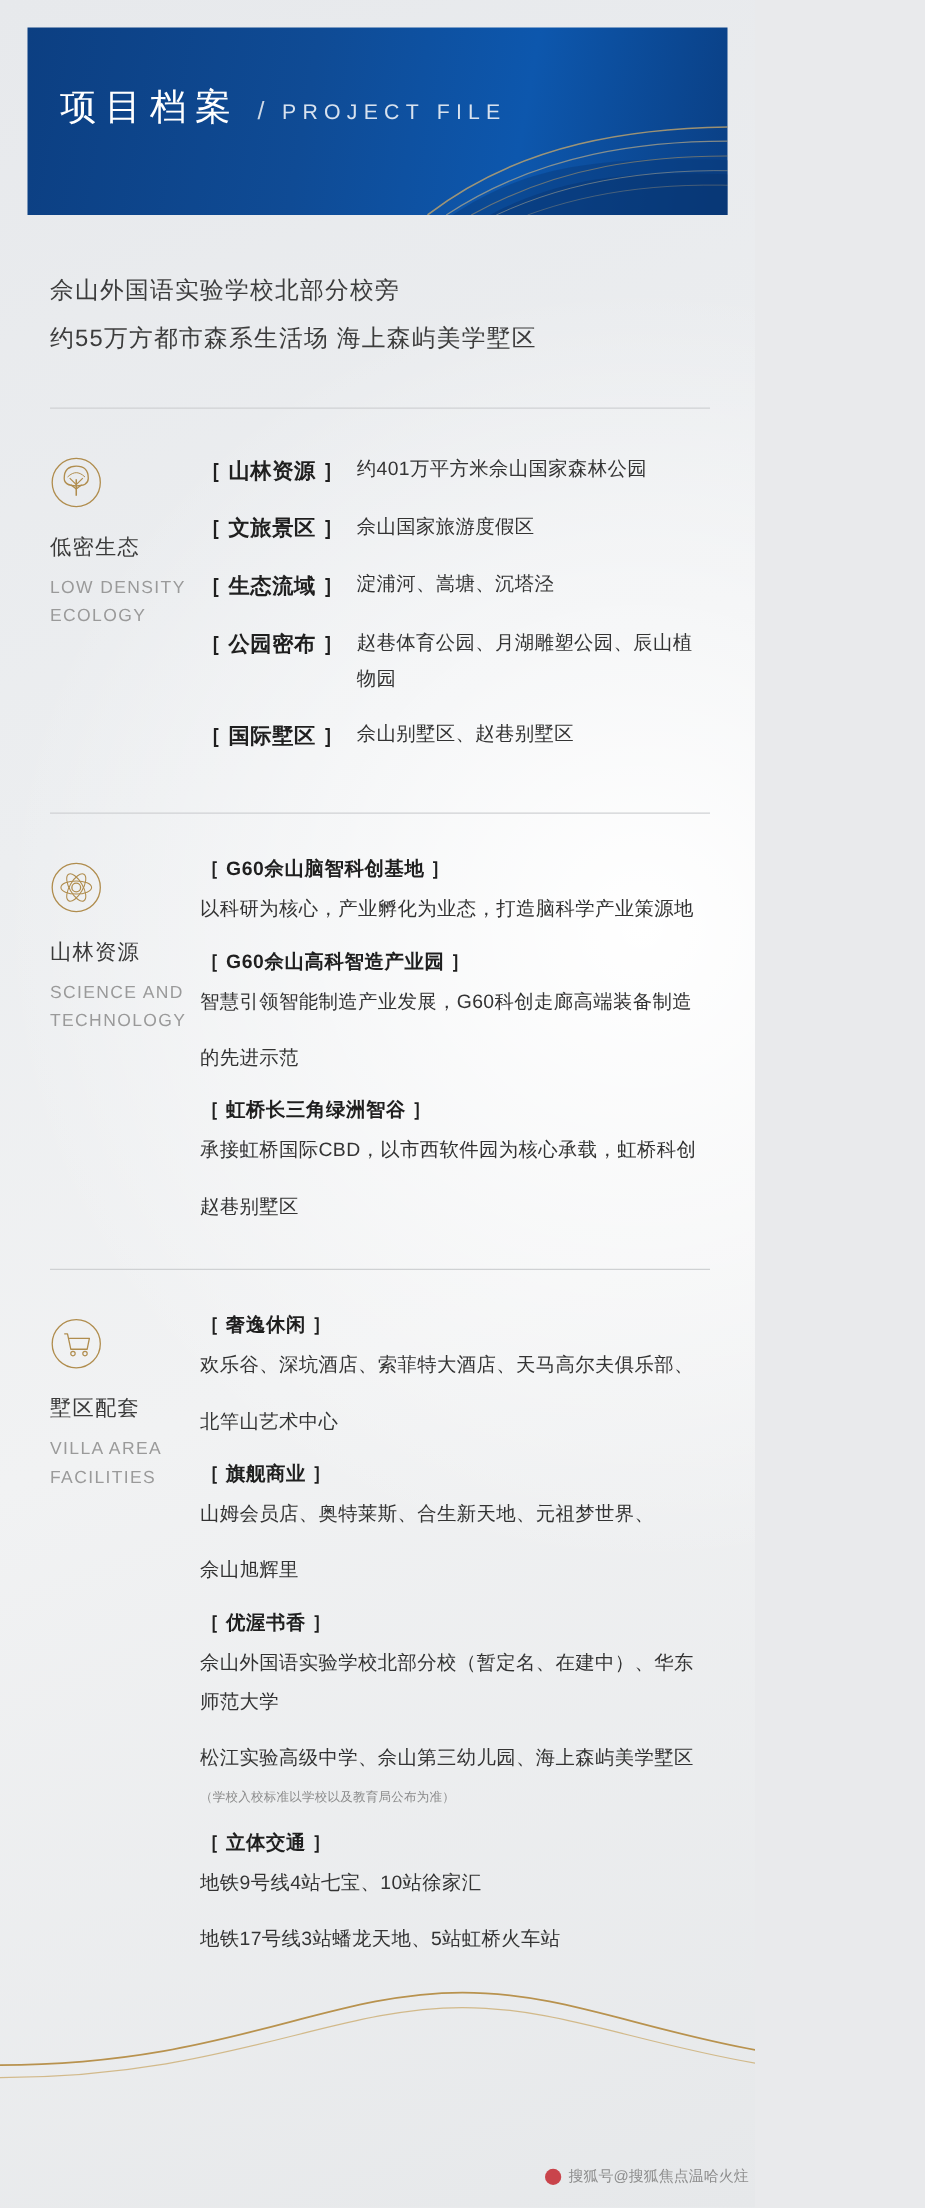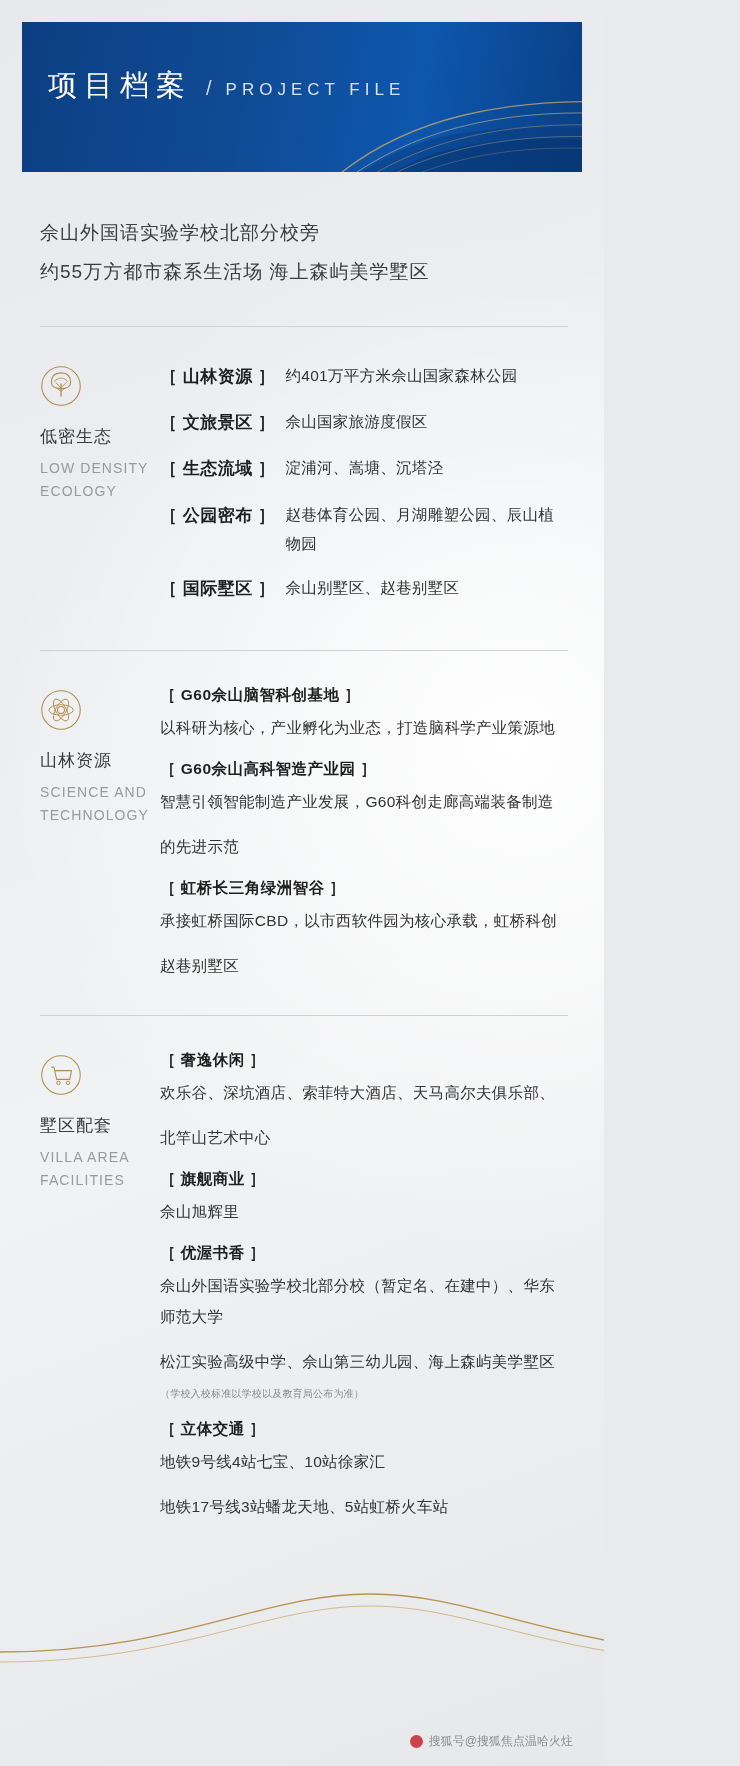--- a/index.html
+++ b/index.html
@@ -168,21 +168,21 @@
   .bottom-orn {
     position: absolute;
     left: 0;
     bottom: 86px;
     width: 740px;
     height: 90px;
   }
 
   .footer {
     position: absolute;
-    right: 31px;
+    right: 5px;
     bottom: 16px;
     display: flex;
     align-items: center;
     gap: 6px;
     font-size: 12px;
     color: #8d8d8d;
   }
   .footer .logo-dot {
     width: 13px;
     height: 13px;
@@ -302,20 +302,21 @@
       <div class="sec-en">FACILITIES</div>
     </div>
     <div class="sec-right">
       <div class="block">
         <span class="tag-inline">［ 奢逸休闲 ］</span>
         <div class="para">欢乐谷、深坑酒店、索菲特大酒店、天马高尔夫俱乐部、</div>
         <div class="para">北竿山艺术中心</div>
       </div>
       <div class="block">
         <span class="tag-inline">［ 旗舰商业 ］</span>
+        <div class="para">山姆会员店、奥特莱斯、合生新天地、元祖梦世界、</div>
         <div class="para">佘山旭辉里</div>
       </div>
       <div class="block">
         <span class="tag-inline">［ 优渥书香 ］</span>
         <div class="para">佘山外国语实验学校北部分校（暂定名、在建中）、华东师范大学</div>
         <div class="para">松江实验高级中学、佘山第三幼儿园、海上森屿美学墅区</div>
         <div class="note">（学校入校标准以学校以及教育局公布为准）</div>
       </div>
       <div class="block">
         <span class="tag-inline">［ 立体交通 ］</span>

